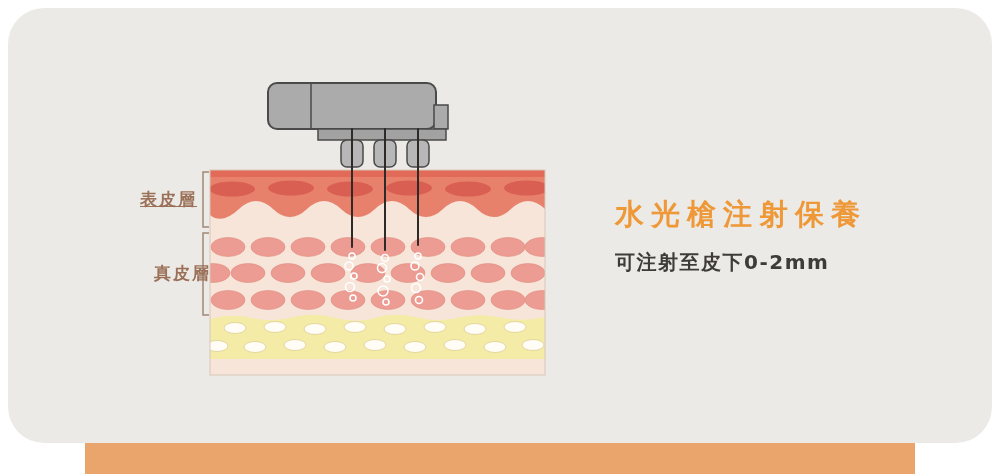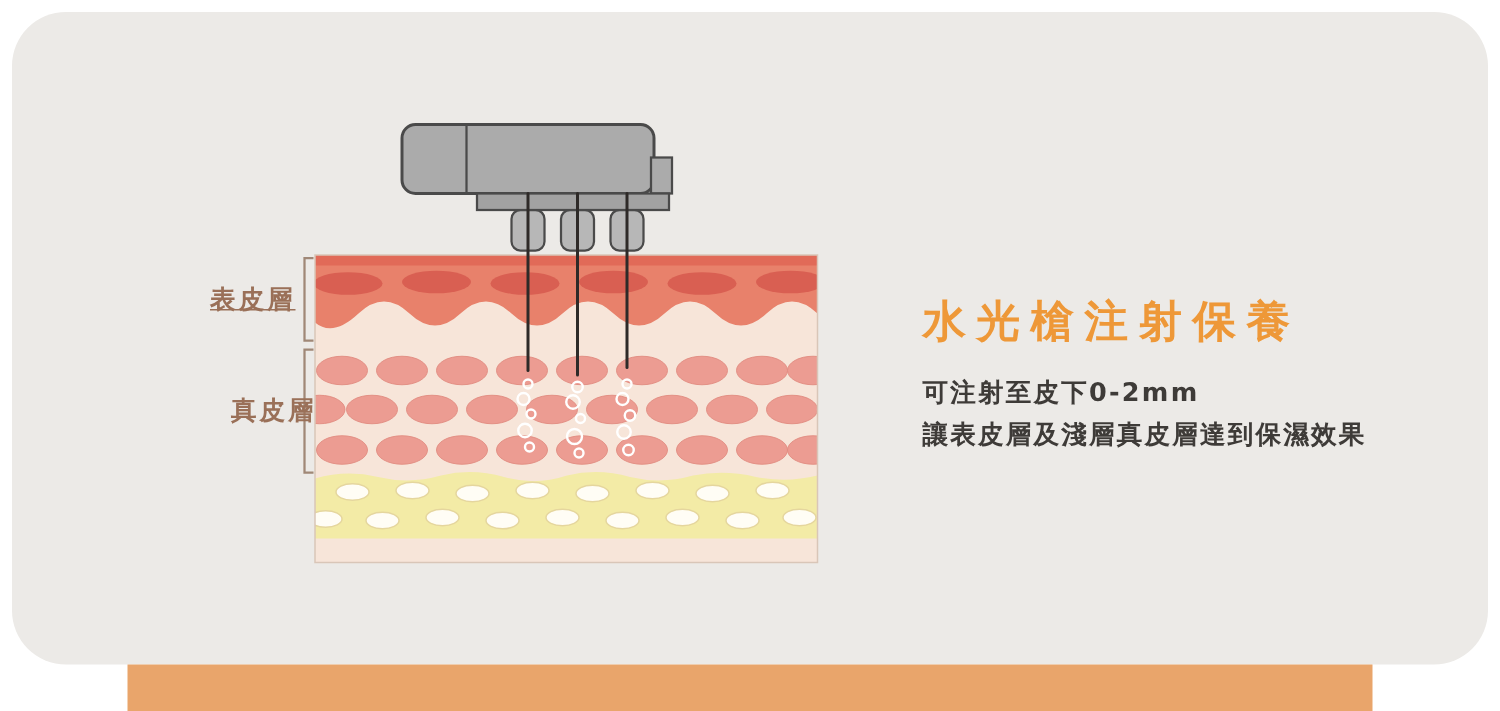--- a/index.html
+++ b/index.html
@@ -24,21 +24,21 @@
     letter-spacing: 2px; white-space: nowrap;
   }
   .layer-label.epidermis { left: 15px; top: 113px; text-decoration: underline; }
   .layer-label.dermis { left: 29px; top: 187px; }
   .text-block { position: absolute; left: 607px; top: 162px; width: 360px; margin-top: 29px; }
   .diagram-title {
     color: #EE9838; font-size: 29px; font-weight: 700; letter-spacing: 7px;
     line-height: 1.1; margin-bottom: 17px; white-space: nowrap;
   }
   .diagram-desc {
-    color: #3E3B38; font-size: 17px; font-weight: 700; letter-spacing: 1.5px;
+    color: #3E3B38; font-size: 20px; font-weight: 700; letter-spacing: 1.5px;
     line-height: 28px; white-space: nowrap;
   }
 </style>
 </head>
 <body>
 
 <div class="stage">
   <div class="card">
 
     <div class="illustration" style="left:117px; top:67px;">
@@ -168,18 +168,17 @@
         </g>
       </svg>
 
       <div class="layer-label epidermis">表皮層</div>
       <div class="layer-label dermis">真皮層</div>
     </div>
 
     <div class="text-block">
       <div class="diagram-title">水光槍注射保養</div>
       <div class="diagram-desc">可注射至皮下0-2mm</div>
-      <div class="diagram-desc">讓表皮層及淺層真皮層達到保濕效果</div>
     </div>
   </div>
 
   <div class="footer-bar"></div>
 </div>
 
 </body></html>

